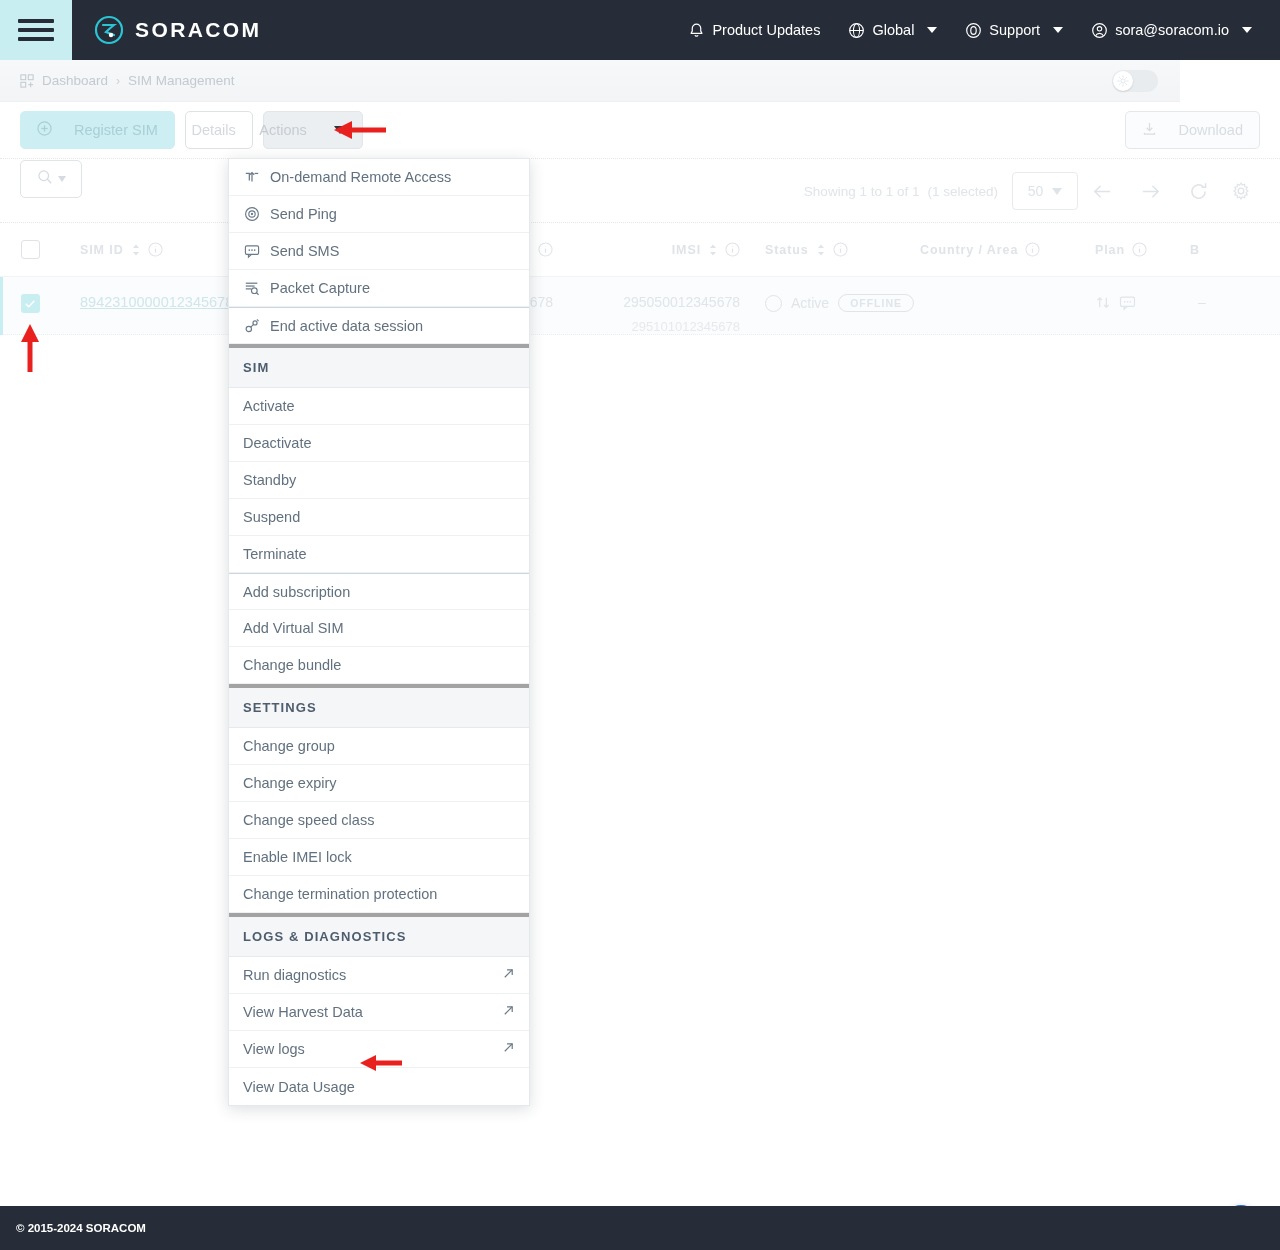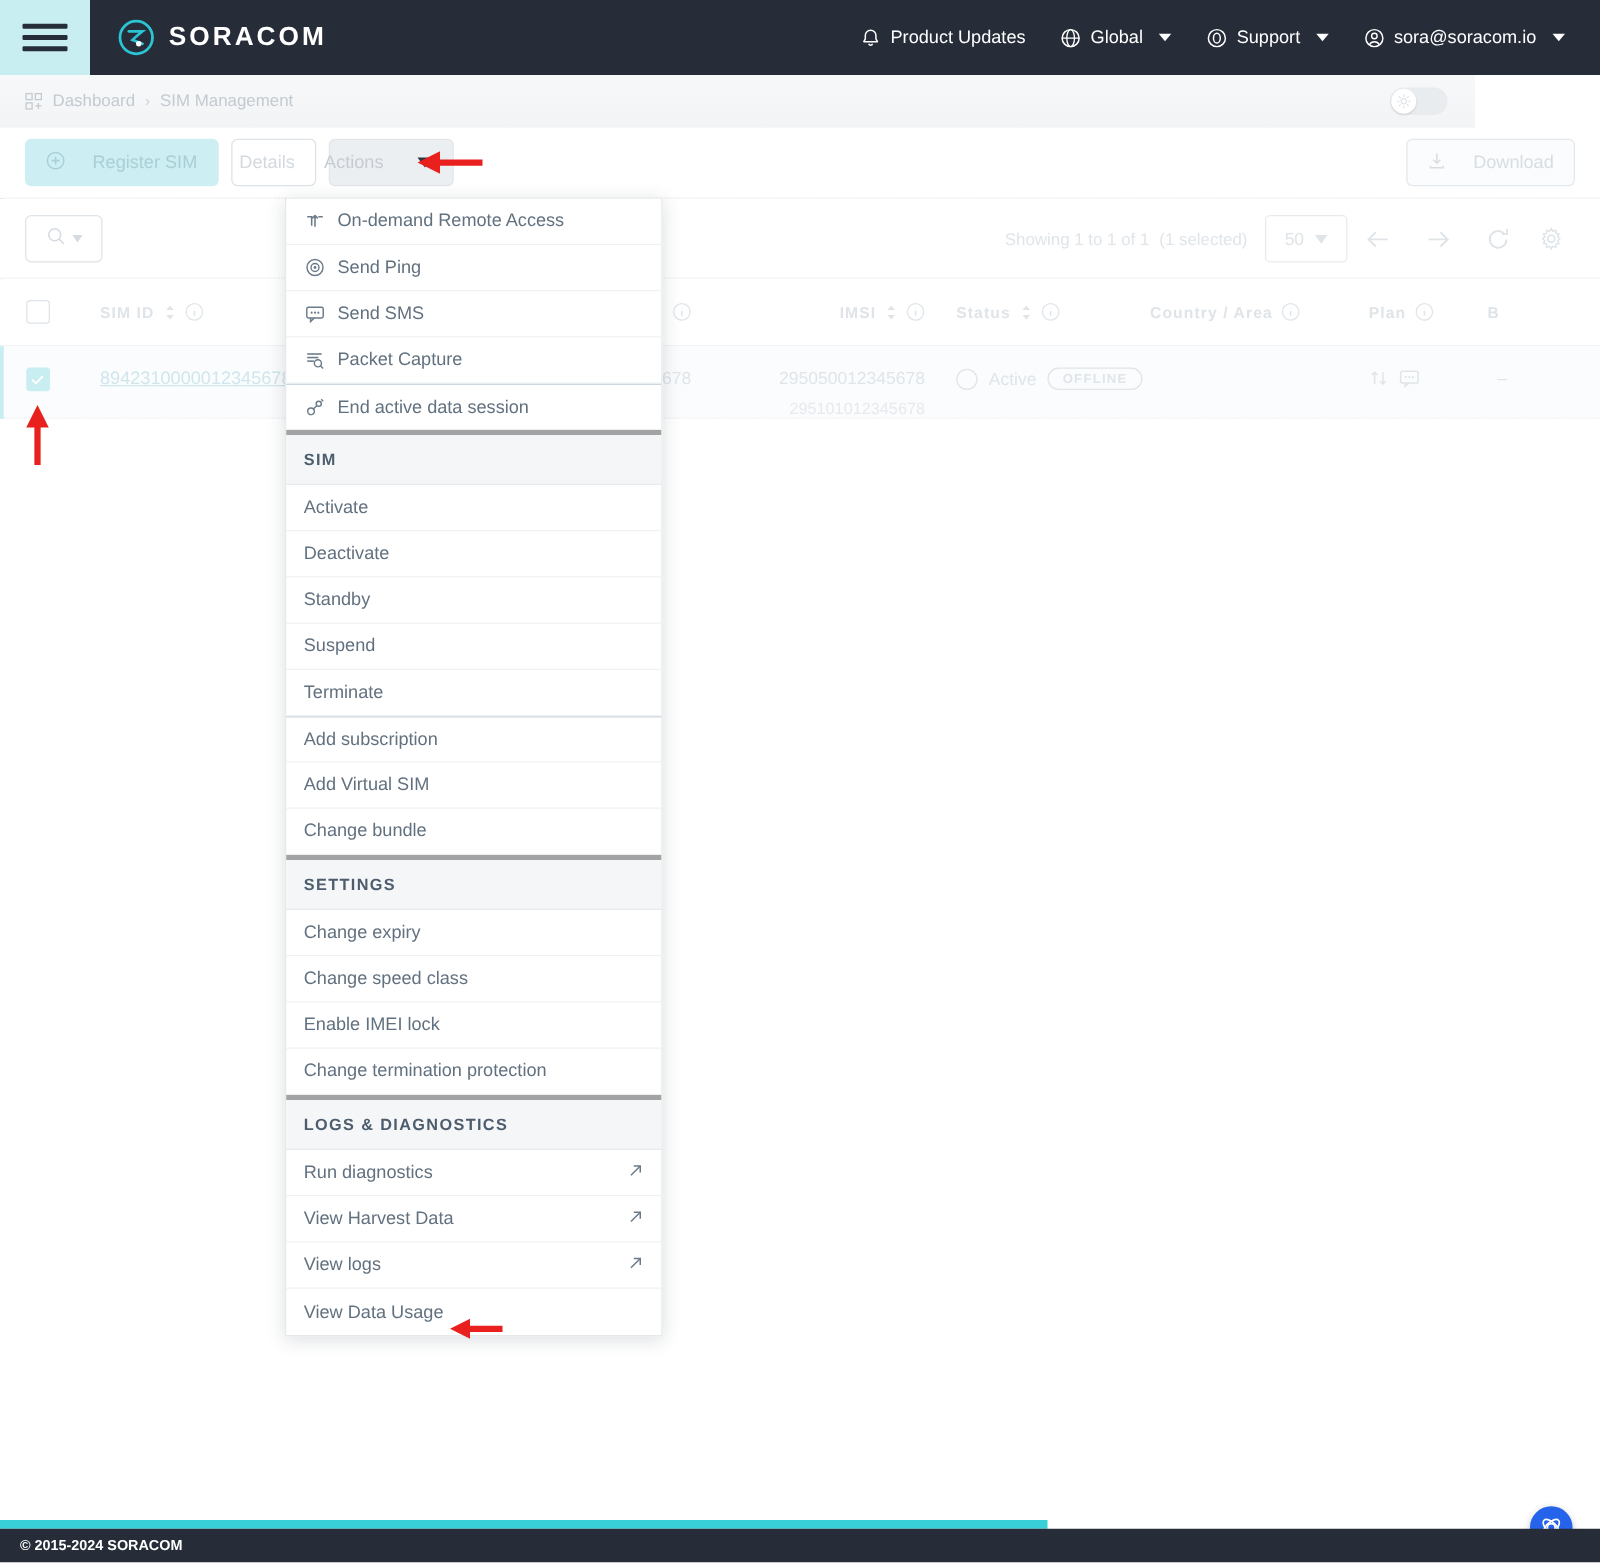--- a/index.html
+++ b/index.html
@@ -81,21 +81,21 @@
   .toolbar-gap { flex:1; }
 
   .dotted-div {
     position:absolute; left:0; top:158px; width:1280px; height:0;
     border-top:1px dotted #e3e7ea;
   }
 
   
   .filterrow {
     position:absolute; top:160px; left:0; width:1280px; height:62px;
-    display:flex; align-items:center; padding:0 20px;
+    display:flex; padding:0 20px;
   }
   .searchbox {
     width:62px; height:38px; border:1px solid #dfe4e8; border-radius:5px;
     display:flex; align-items:center; justify-content:center; gap:5px; cursor:pointer;
     background:#fff;
   }
   .searchbox .caret-s {
     width:0;height:0;border-left:4px solid transparent;border-right:4px solid transparent;
     border-top:6px solid #d5dbe0;
   }
@@ -193,21 +193,21 @@
   .menu-item.last { border-bottom:none; }
 
   
   .anno { position:absolute; z-index:60; }
 
   
   .progressbar {
     position:absolute; left:0; bottom:27px; height:7px; background:#38cfd9;
   }
   .footer {
-    position:absolute; left:0; bottom:0; width:1280px; height:27px;
+    position:absolute; left:0; bottom:0; width:1280px; height:44px;
     background:#262d38; color:#fff; font-size:11.5px; font-weight:bold;
     display:flex; align-items:center; padding-left:16px;
   }
   .fab {
     position:absolute; right:22px; bottom:11px; width:34px; height:34px;
     border-radius:50%; background:#2563eb; display:flex; align-items:center;
     justify-content:center; cursor:pointer; box-shadow:0 2px 6px rgba(0,0,0,.25);
   }
 </style>
 </head>
@@ -622,20 +622,23 @@
     <div class="menu-item">
       <span class="mi-label">Add Virtual SIM</span>
     </div>
     <div class="menu-item">
       <span class="mi-label">Change bundle</span>
     </div>
 
     <div class="menu-section">SETTINGS</div>
 
     <div class="menu-item">
+      <span class="mi-label">Change group</span>
+    </div>
+    <div class="menu-item">
       <span class="mi-label">Change expiry</span>
     </div>
     <div class="menu-item">
       <span class="mi-label">Change speed class</span>
     </div>
     <div class="menu-item">
       <span class="mi-label">Enable IMEI lock</span>
     </div>
     <div class="menu-item">
       <span class="mi-label">Change termination protection</span>

